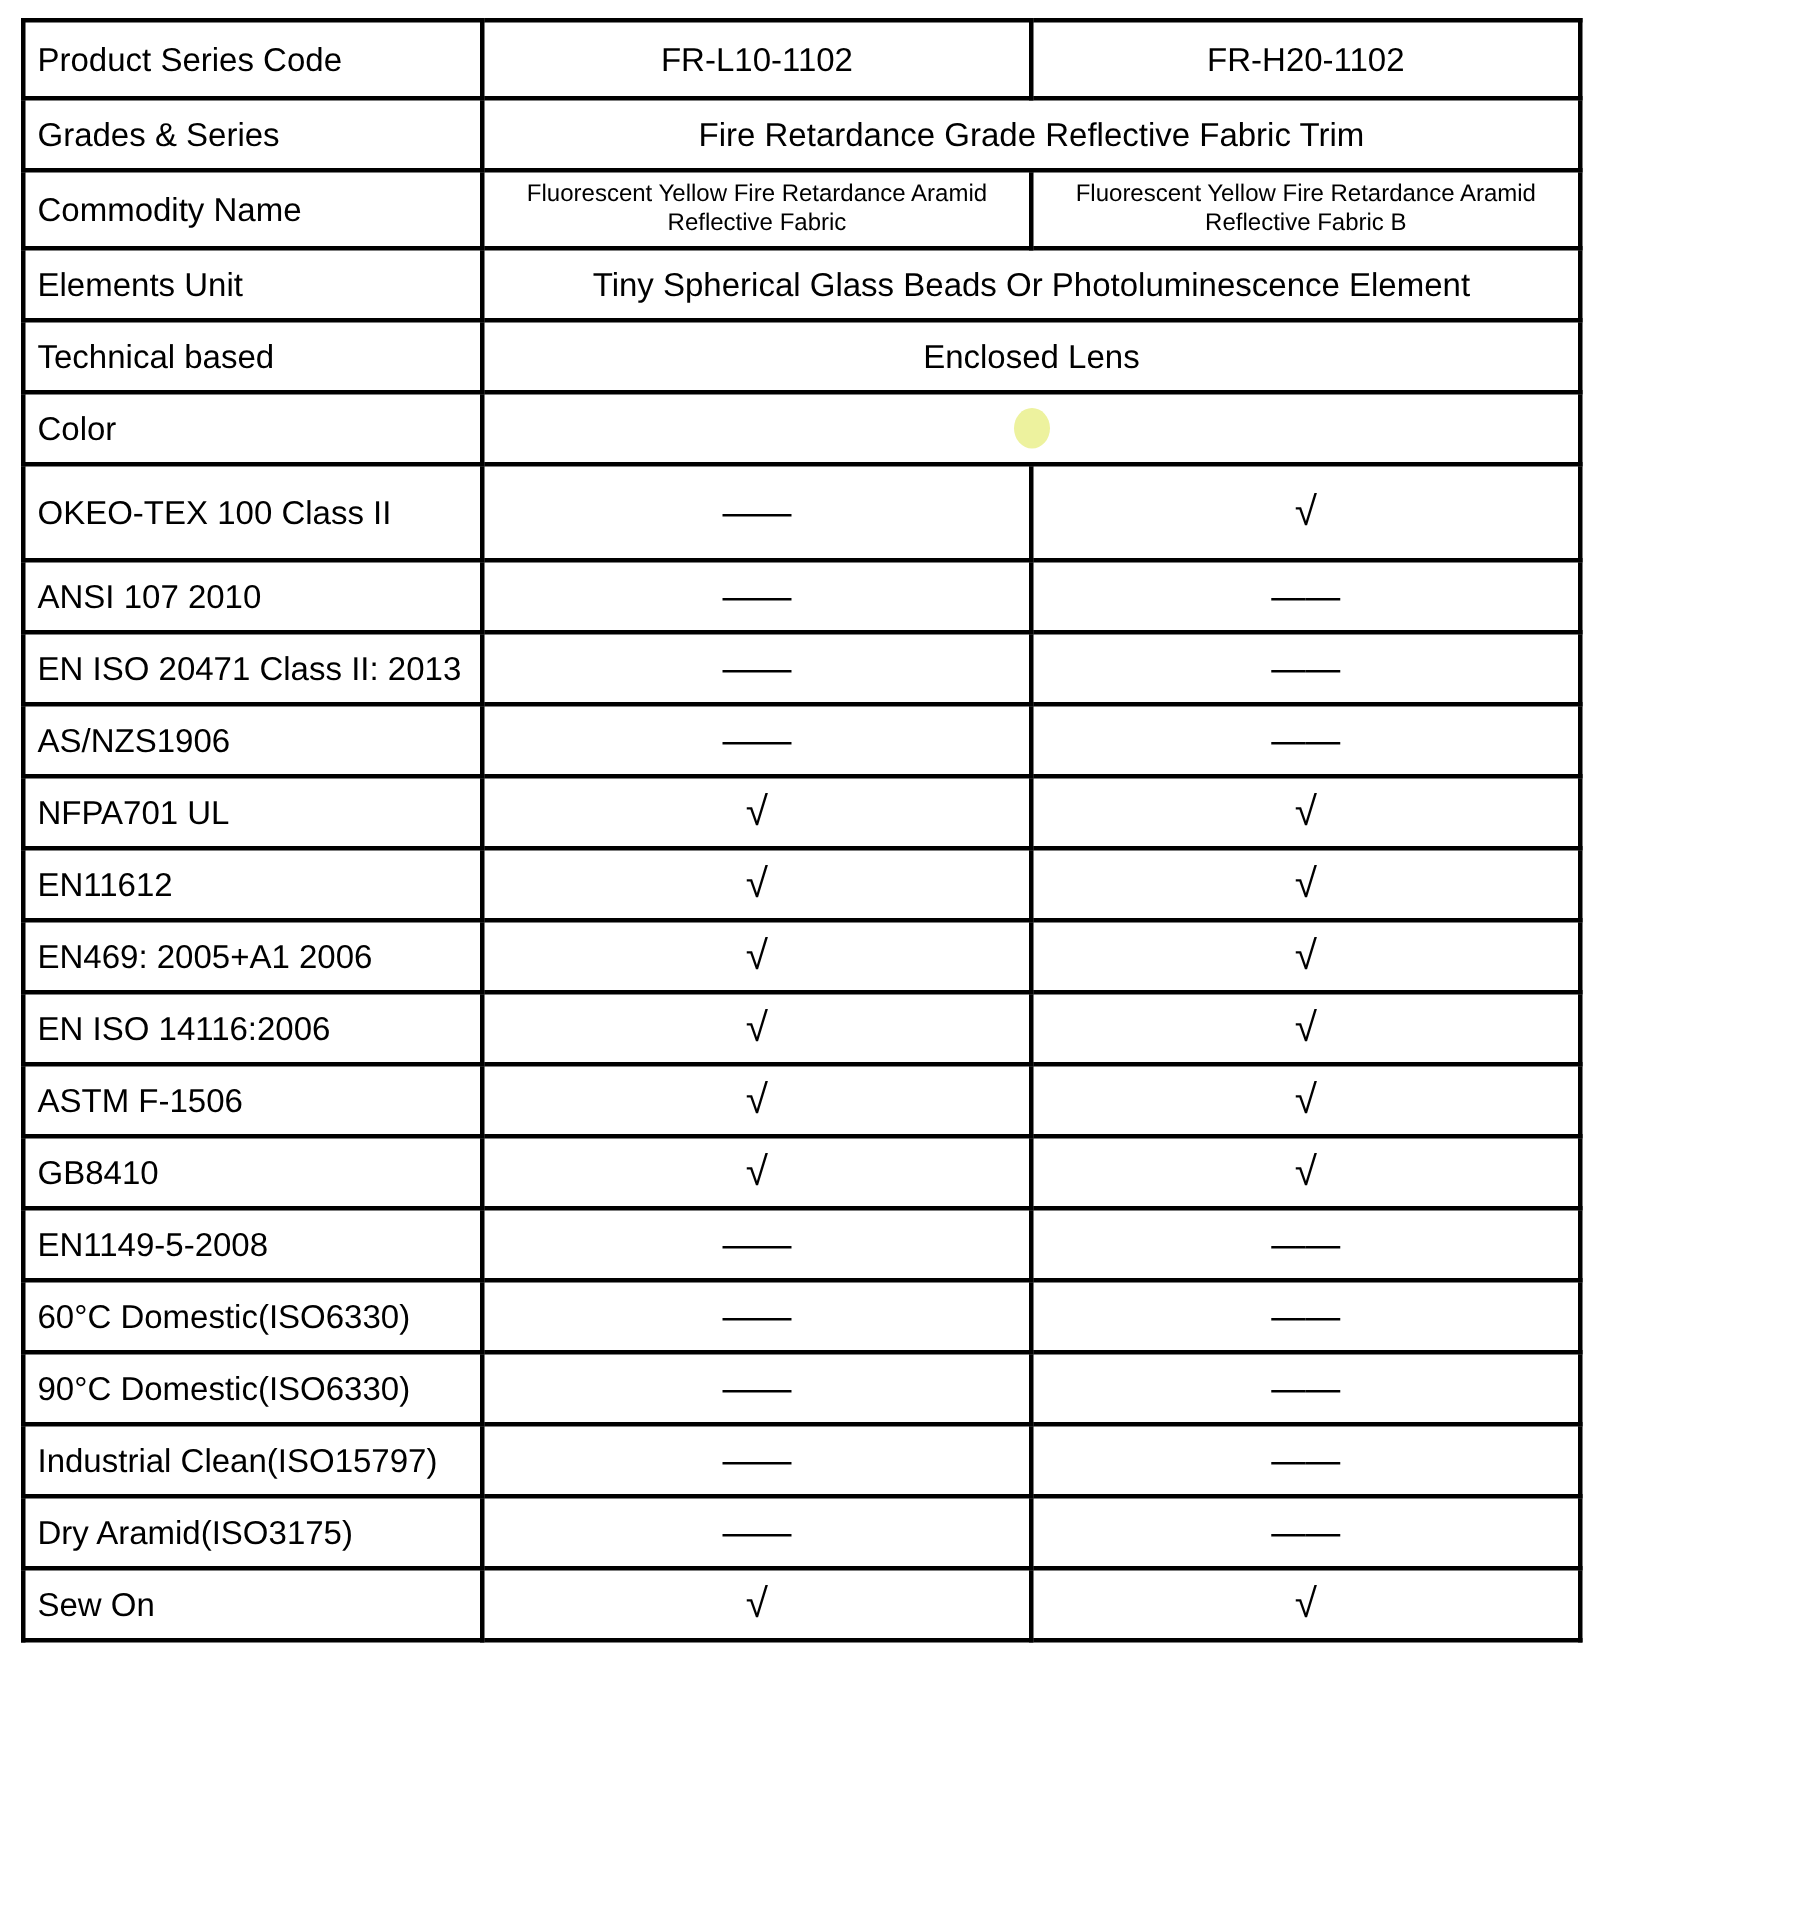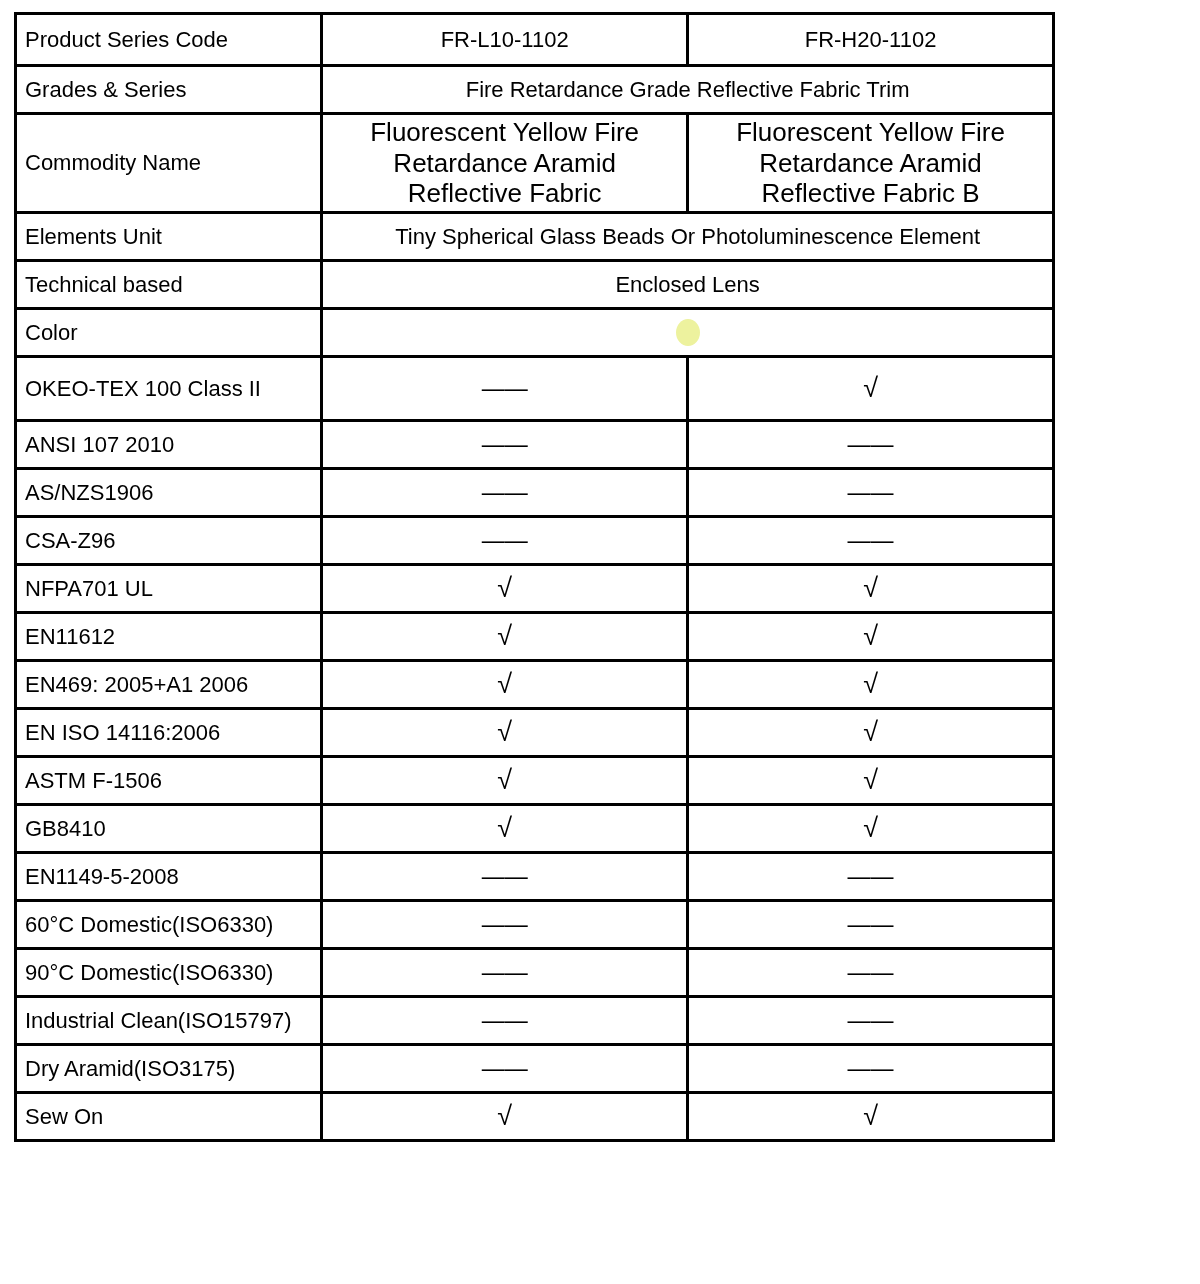--- a/index.html
+++ b/index.html
@@ -35,21 +35,21 @@
   .spec-table tr:nth-child(3) { height: 52px; }
   .spec-table tr:nth-child(7) { height: 64px; }
   td.label-cell {
     text-align: left;
     padding-left: 8px;
   }
   td.value-cell {
     text-align: center;
   }
   td.value-cell.two-line {
-    font-size: 26px;
+    font-size: 16px;
     padding: 2px 10px;
   }
   td.check-cell {
     font-size: 27px;
     font-weight: 400;
   }
   td.dash-cell {
     font-size: 23px;
     letter-spacing: 0px;
     font-weight: 400;
@@ -102,26 +102,26 @@
         <td class="label-cell">OKEO-TEX 100 Class II</td>
         <td class="value-cell dash-cell">——</td>
         <td class="value-cell check-cell">√</td>
       </tr>
       <tr>
         <td class="label-cell">ANSI 107 2010</td>
         <td class="value-cell dash-cell">——</td>
         <td class="value-cell dash-cell">——</td>
       </tr>
       <tr>
-        <td class="label-cell">AS/NZS1906</td>
+        <td class="label-cell">EN ISO 20471 Class II: 2013</td>
         <td class="value-cell dash-cell">——</td>
         <td class="value-cell dash-cell">——</td>
       </tr>
       <tr>
-        <td class="label-cell">CSA-Z96</td>
+        <td class="label-cell">AS/NZS1906</td>
         <td class="value-cell dash-cell">——</td>
         <td class="value-cell dash-cell">——</td>
       </tr>
       <tr>
         <td class="label-cell">NFPA701 UL</td>
         <td class="value-cell check-cell">√</td>
         <td class="value-cell check-cell">√</td>
       </tr>
       <tr>
         <td class="label-cell">EN11612</td>

